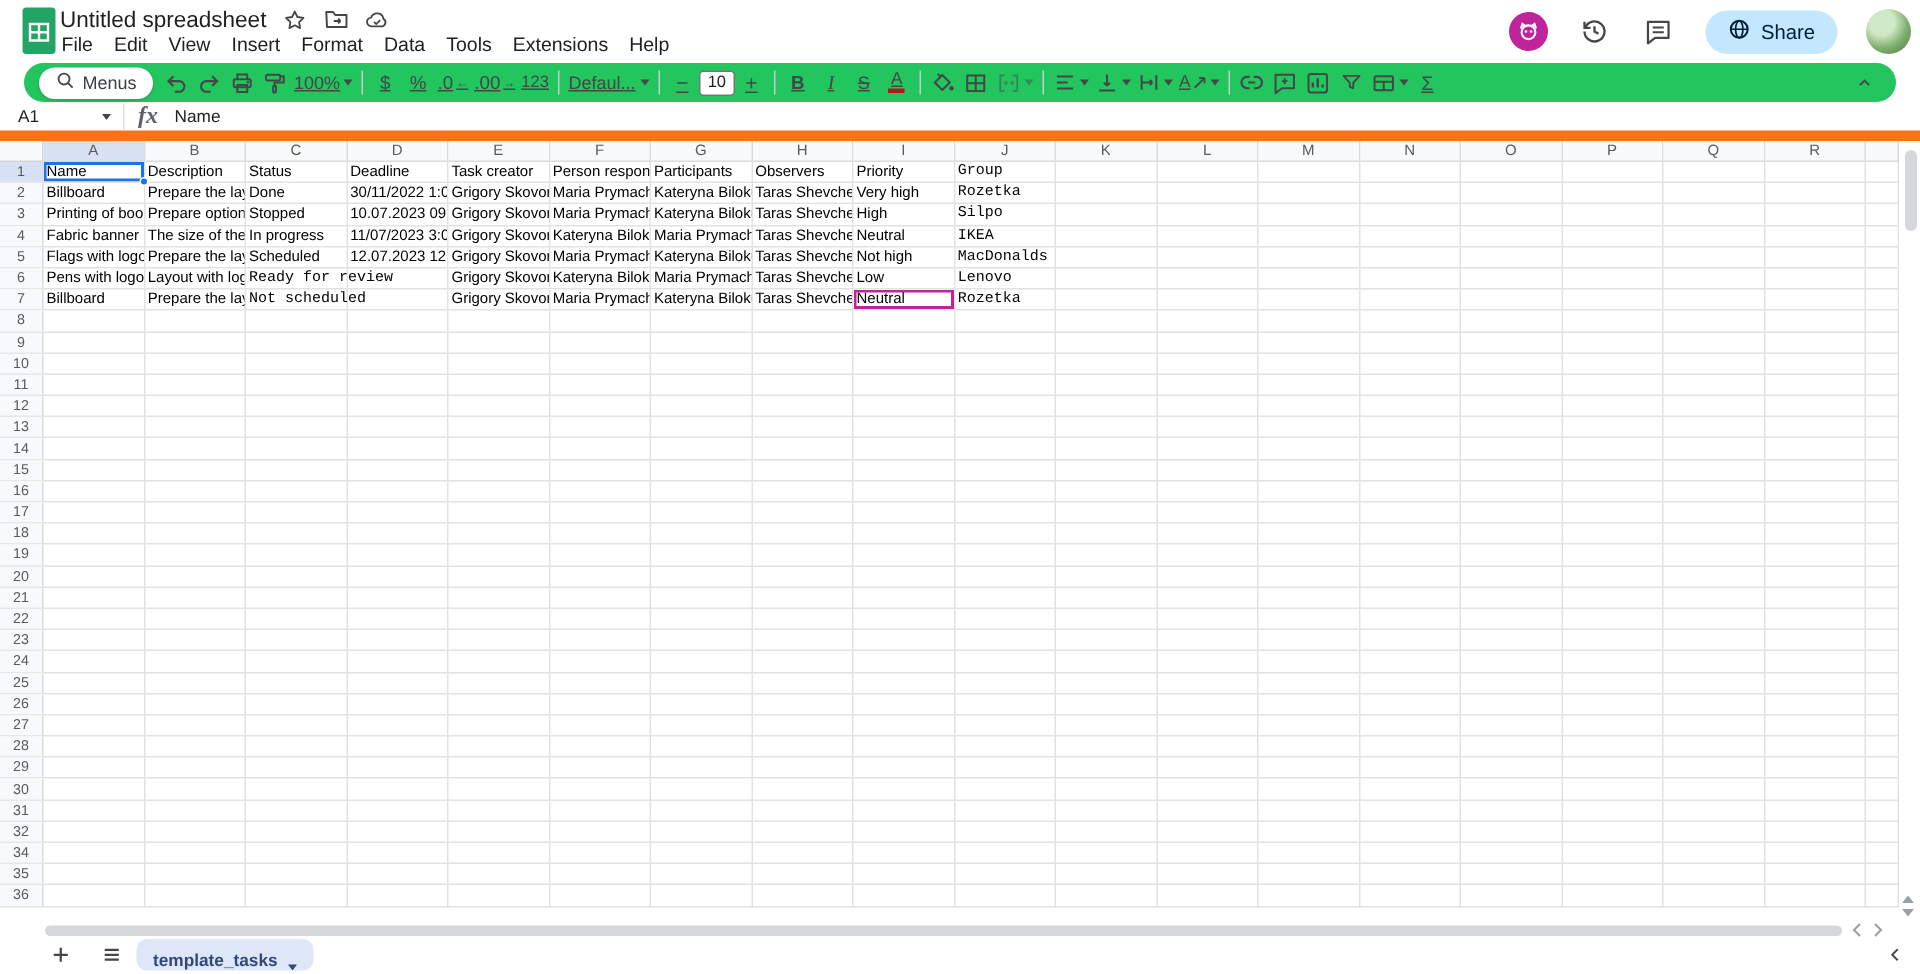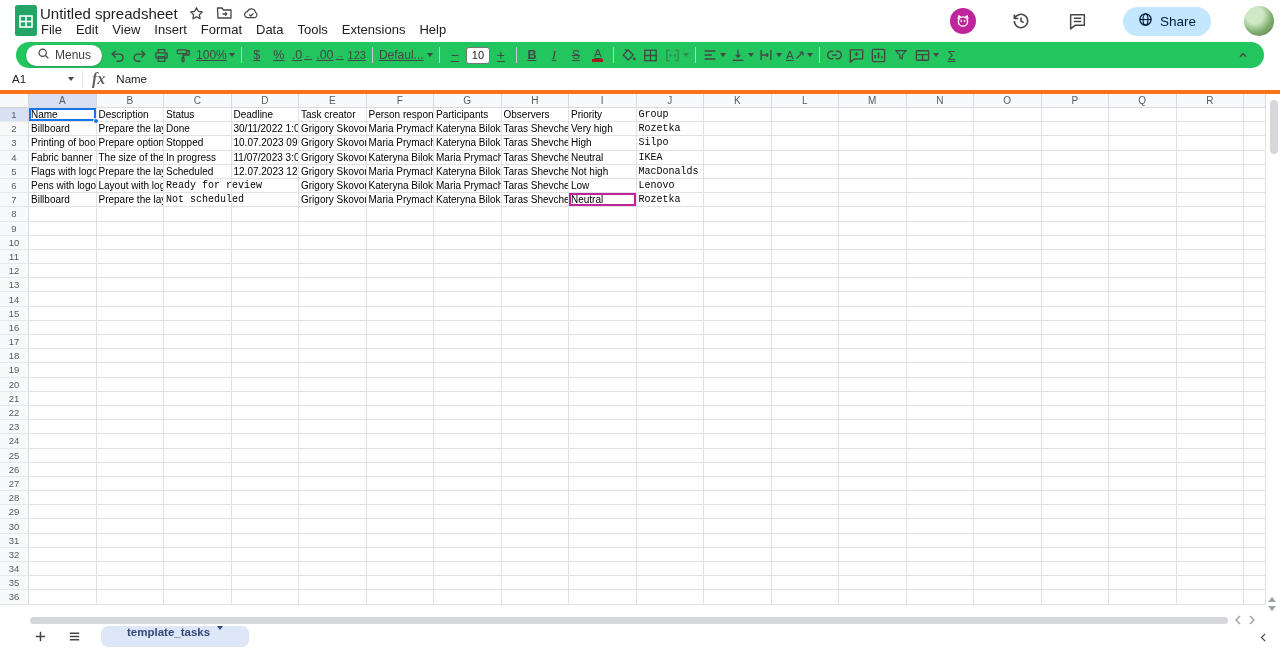--- a/index.html
+++ b/index.html
@@ -7,21 +7,21 @@
               font-family:"Liberation Sans", sans-serif; }
 
   
   .topbar { position:absolute; inset:0 0 auto 0; height:42px; background:#fff; }
   .logo { position:absolute; left:13px; top:4px; }
   .title-row { position:absolute; left:40px; top:3px; height:20px; display:flex; align-items:center; gap:11px; }
   .doc-title { font-size:15px; color:#1f1f1f; }
   .doc-icon { width:16px; height:16px; display:flex; align-items:center; justify-content:center; color:#444746; }
   .menubar { position:absolute; left:34px; top:20px; display:flex; }
   .menu-item { font-size:13px; color:#202124; padding:2px 7px; border-radius:4px; line-height:16px; }
-  .top-right { position:absolute; right:6px; top:4px; height:34px; display:flex; align-items:center; gap:33px; }
+  .top-right { position:absolute; right:6px; top:4px; height:34px; display:flex; align-items:center; gap:19px; }
   .presence { width:26px; height:26px; border-radius:50%; background:var(--collab); display:flex; align-items:center; justify-content:center; }
   .icon-btn { width:24px; height:24px; display:flex; align-items:center; justify-content:center; color:#444746; }
   .share-btn { height:29px; border-radius:15px; background:var(--share-bg); color:var(--share-text);
                display:flex; align-items:center; gap:7px; padding:0 15px; font-size:13.5px; font-weight:500; }
   .avatar { width:30px; height:30px; border-radius:50%;
             background:radial-gradient(circle at 35% 30%, #cfe8c5 0 30%, #7fae6e 60%, #4c7b44); }
 
   
   .toolbar { position:absolute; left:16px; right:16px; top:42px; height:26px; background:#22c55e;
              border-radius:13px; display:flex; align-items:center; padding:0 6px; }
@@ -40,21 +40,21 @@
   .glyph-s { text-decoration:line-through; font-size:12px; }
   .fontsize-box { width:24px; height:17px; border:1px solid #747775; border-radius:3px; background:#fff;
                   font-size:11px; color:#202124; display:flex; align-items:center; justify-content:center; }
   .txtcolor { display:flex; flex-direction:column; align-items:center; line-height:10px; }
   .txtcolor .bar { width:11px; height:3px; background:#a61d1d; margin-top:1px; }
   .collapse-btn { margin-left:auto; margin-right:4px; }
   .disabled { opacity:.45; }
 
   
   .formulabar { position:absolute; left:0; right:0; top:68px; height:26px; background:#fff;
-                border-bottom:4px solid #f97316; display:flex; align-items:center; }
+                border-bottom:7px solid #f97316; display:flex; align-items:center; }
   .namebox { width:62px; margin-left:12px; display:flex; align-items:center; justify-content:space-between;
              font-size:11.5px; color:#202124; }
   .fb-sep { width:1px; height:18px; background:#e1e3e1; margin:0 9px 0 8px; }
   .fx { font-style:italic; font-family:"Liberation Serif",serif; font-size:16px; color:#5f6368;font-weight:bold; }
   .fb-content { margin-left:11px; font-size:11.5px; color:#202124; }
 
   
   .grid { position:absolute; left:0; top:94px; width:1266px; background:#fff; }
   .hdr-row { display:flex; height:14px; }
   .corner { width:29px; flex:none; background:#f8f9fa; border-right:1px solid #d3d5d8; border-bottom:1px solid #d3d5d8; }
@@ -86,22 +86,22 @@
                     align-items:center; z-index:6; }
   .tri-up { width:0; height:0; border-left:4px solid transparent; border-right:4px solid transparent;
             border-bottom:5px solid #9aa0a6; }
   .tri-down { width:0; height:0; border-left:4px solid transparent; border-right:4px solid transparent;
               border-top:5px solid #9aa0a6; }
 
   
   .tabbar { position:absolute; left:0; right:0; top:624px; height:25px; background:#fff;
             display:flex; align-items:center; }
   .tab-icon-btn { width:24px; height:24px; display:flex; align-items:center; justify-content:center; color:#444746; }
-  .sheet-tab { margin-left:15px; height:21px; padding:0 26px; background:var(--tab-bg); border-radius:7px;
-               display:flex; align-items:flex-start; gap:7px; }
+  .sheet-tab { margin-left:5px; height:21px; padding:0 11px; background:var(--tab-bg); border-radius:7px;
+               display:flex; align-items:flex-end; gap:7px; }
   .sheet-tab .tab-label { font-size:11.5px; font-weight:700; color:var(--tab-text); }
   .tab-caret { width:0; height:0; border-left:3.5px solid transparent; border-right:3.5px solid transparent;
                border-top:4px solid var(--tab-text); }
   .panel-chevron { position:absolute; right:10px; top:630px; color:#444746; }
 </style>
 </head>
 <body>
 
 <div class="topbar">
   <div class="logo">

